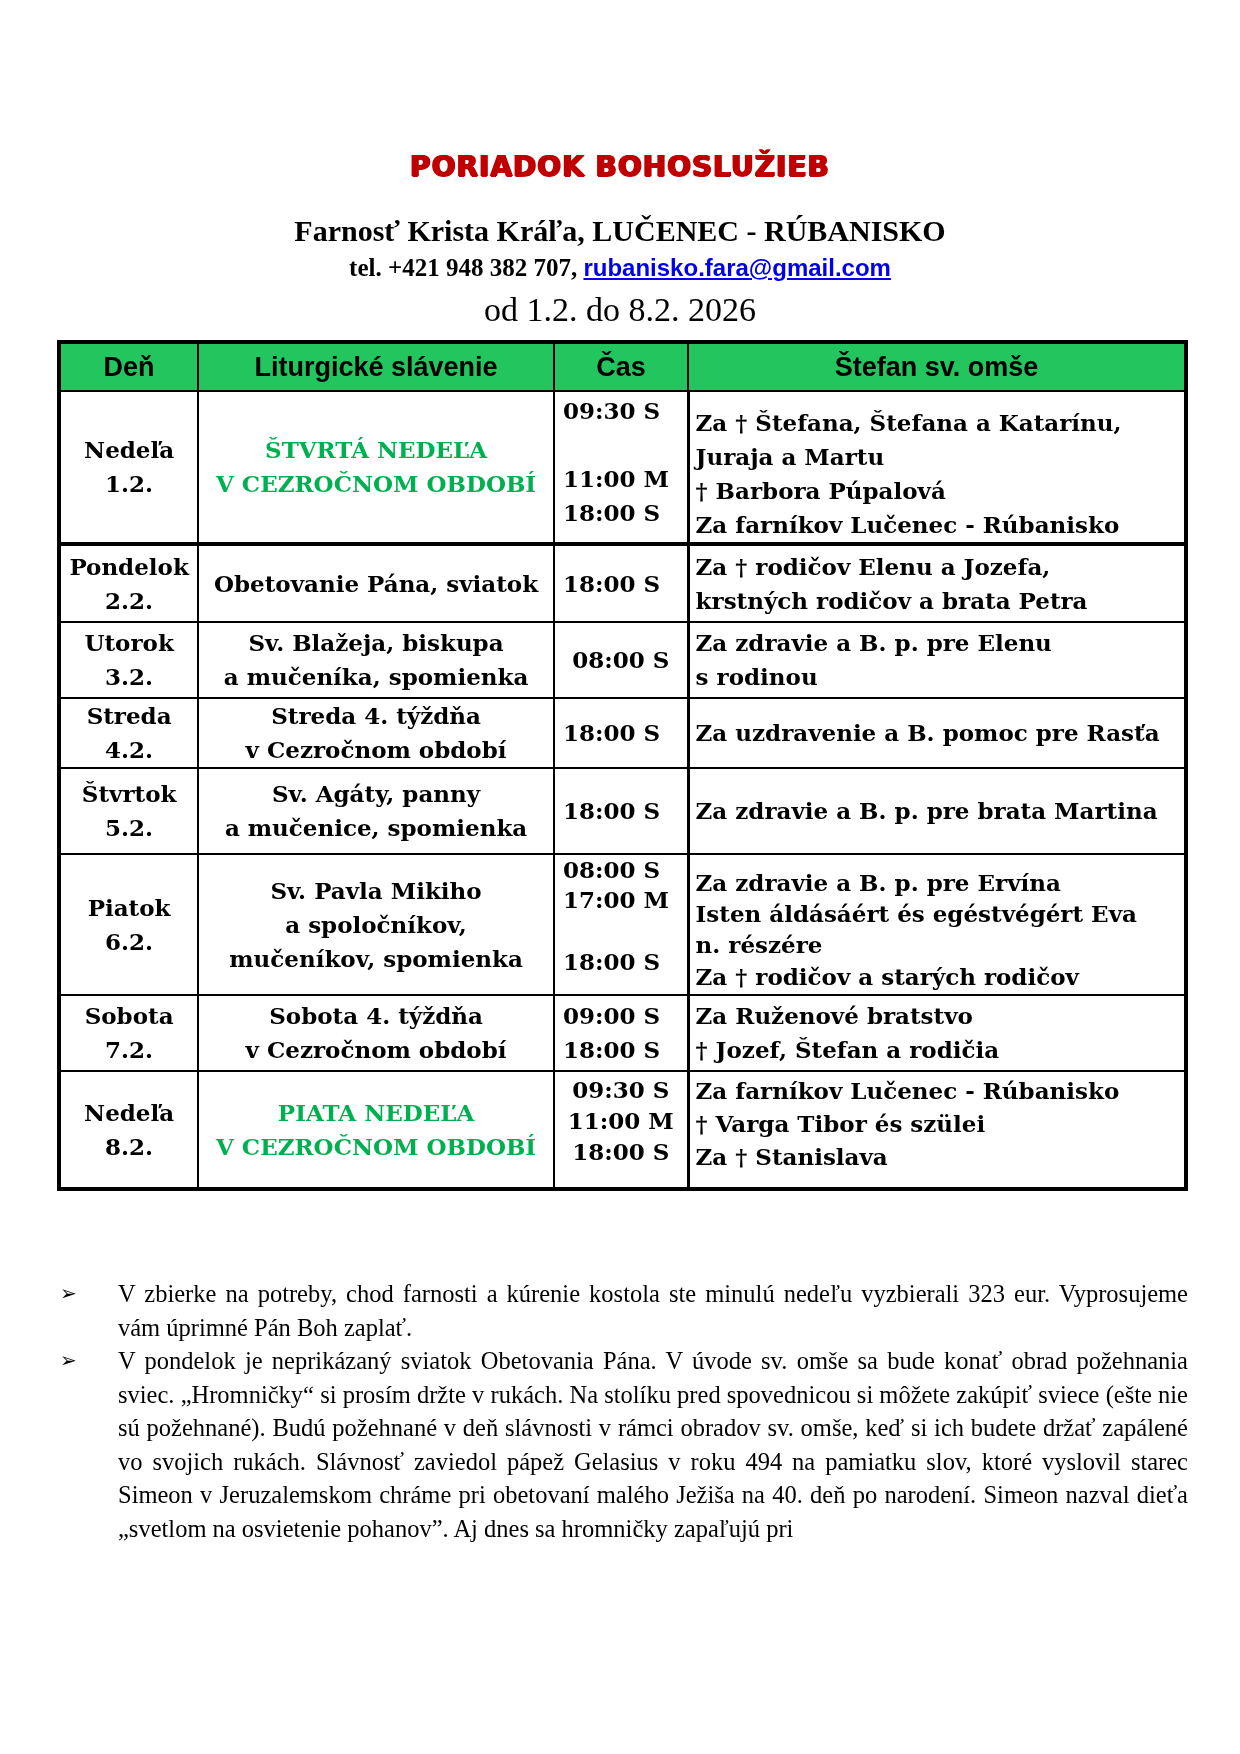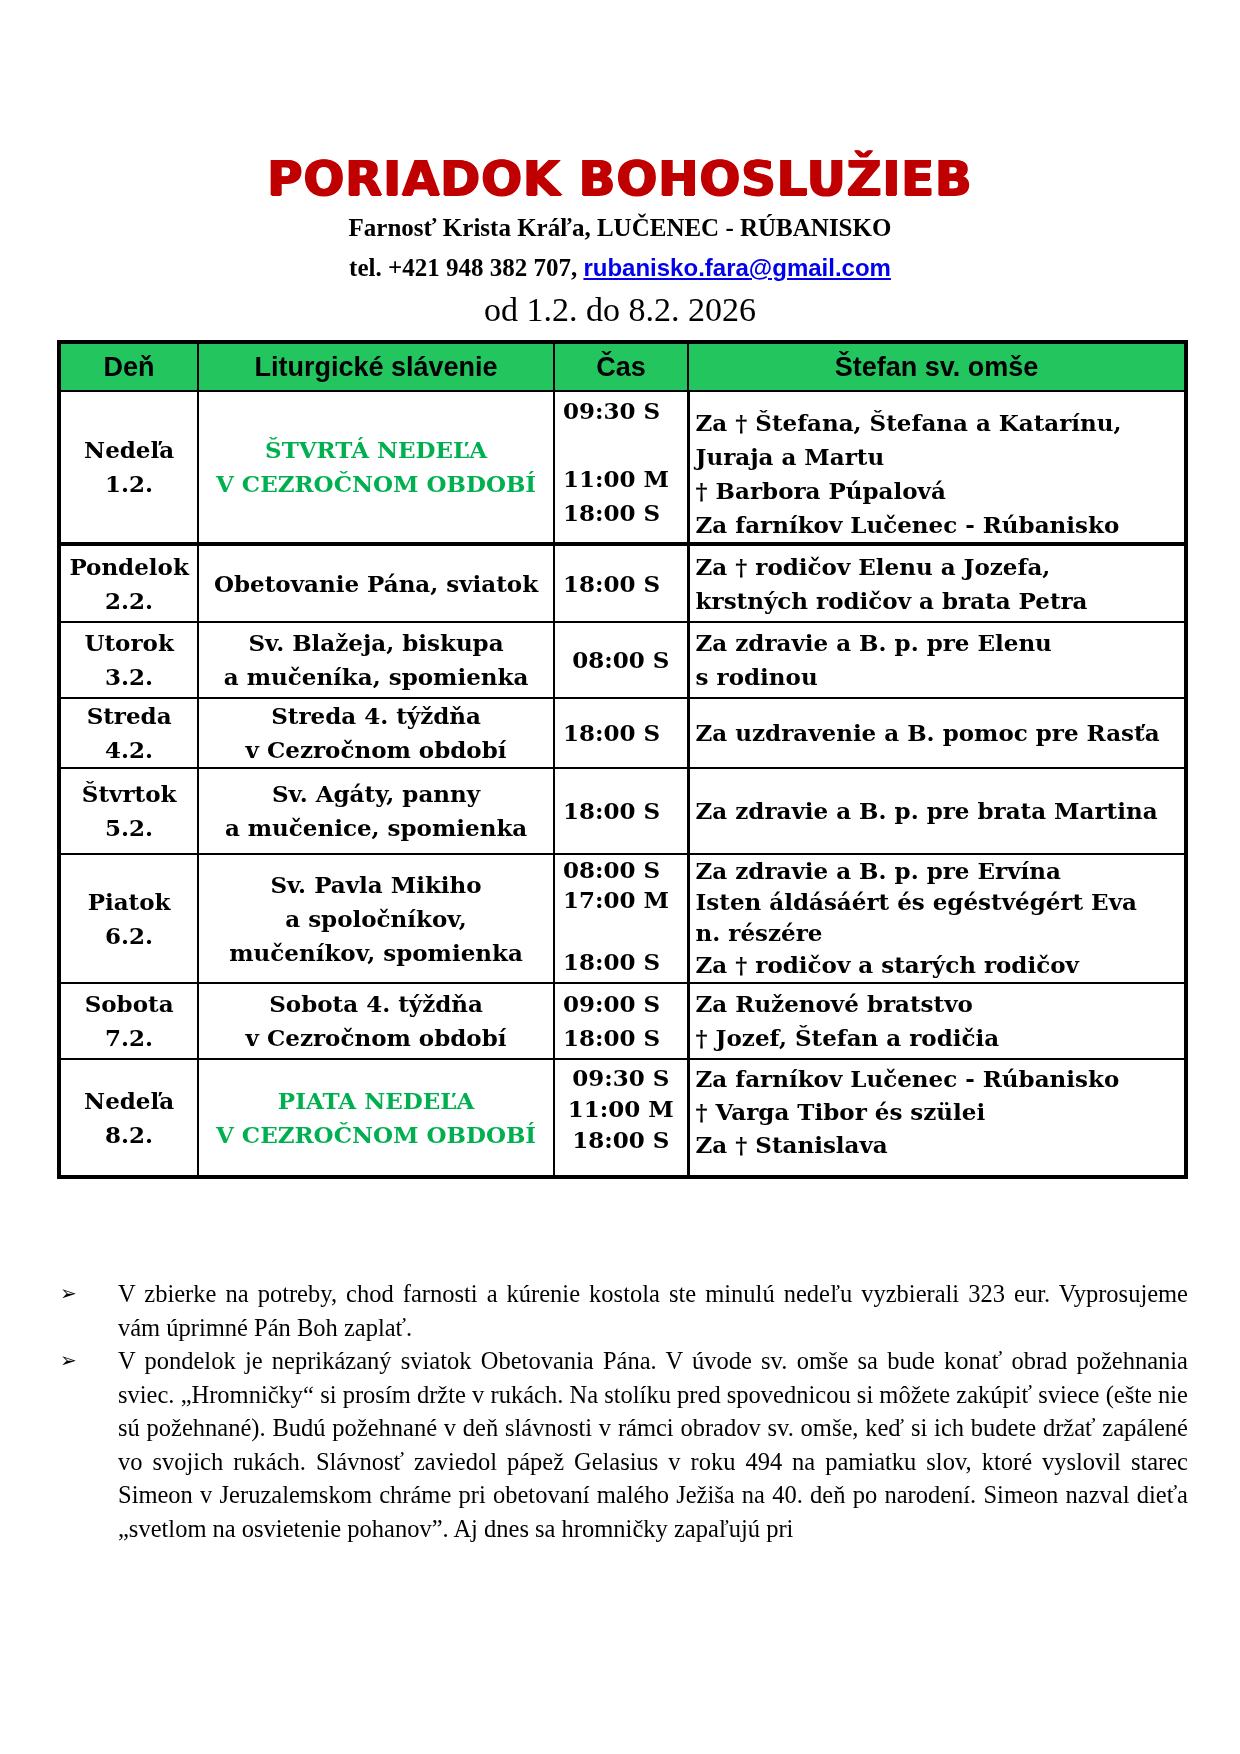--- a/index.html
+++ b/index.html
@@ -1,27 +1,27 @@
 <!DOCTYPE html>
 <html><head>
 <meta charset="utf-8">
 <style>
   html, body { margin: 0; padding: 0; background: #ffffff; }
   body { width: 1240px; height: 1754px; position: relative; overflow: hidden; color: #000; }
   .page { position: absolute; left: 0; top: 0; width: 1240px; height: 1754px; }
 
   .title {
     position: absolute; left: 0; width: 1240px; top: 150px; text-align: center;
-    font-family: "DejaVu Sans", sans-serif; font-weight: 900; font-size: 48px;
+    font-family: "DejaVu Sans", sans-serif; font-weight: 900; font-size: 28px;
     color: #c00000; letter-spacing: 1px;
     text-shadow: 1px 0 0 #c00000, -1px 0 0 #c00000, 0 1px 0 #c00000;
   }
   .parish {
     position: absolute; left: 0; width: 1240px; top: 214px; text-align: center;
-    font-family: "Liberation Serif", serif; font-weight: bold; font-size: 25px;
+    font-family: "Liberation Serif", serif; font-weight: bold; font-size: 30px;
   }
   .contact {
     position: absolute; left: 0; width: 1240px; top: 254px; text-align: center;
     font-family: "Liberation Serif", serif; font-weight: bold; font-size: 25px;
   }
   .contact a { font-family: "Liberation Sans", sans-serif; font-weight: bold; color: #0000ee; text-decoration: underline; font-size: 24px; }
   .daterange {
     position: absolute; left: 0; width: 1240px; top: 291px; text-align: center;
     font-family: "Liberation Serif", serif; font-size: 34px;
   }
@@ -187,21 +187,21 @@
           <div>Sv. Pavla Mikiho</div>
           <div>a spoločníkov,</div>
           <div>mučeníkov, spomienka</div>
         </td>
         <td class="lines time-cell sep-thick" style="vertical-align:top;padding-top:0">
           <div style="line-height:30px">08:00 S</div>
           <div style="line-height:30px">17:00 M</div>
           <div style="line-height:30px">&nbsp;</div>
           <div>18:00 S</div>
         </td>
-        <td class="lines int-cell" style="vertical-align:top;padding-top:0">
+        <td class="lines int-cell" style="vertical-align:top;padding-top:12px">
           <div style="line-height:31px">Za zdravie a B. p. pre Ervína</div>
           <div style="line-height:31px">Isten áldásáért és egéstvégért Eva</div>
           <div style="line-height:31px">n. részére</div>
           <div>Za † rodičov a starých rodičov</div>
         </td>
       </tr>
 
       <tr style="height:76px">
         <td class="day-cell">
           <div>Sobota</div>

